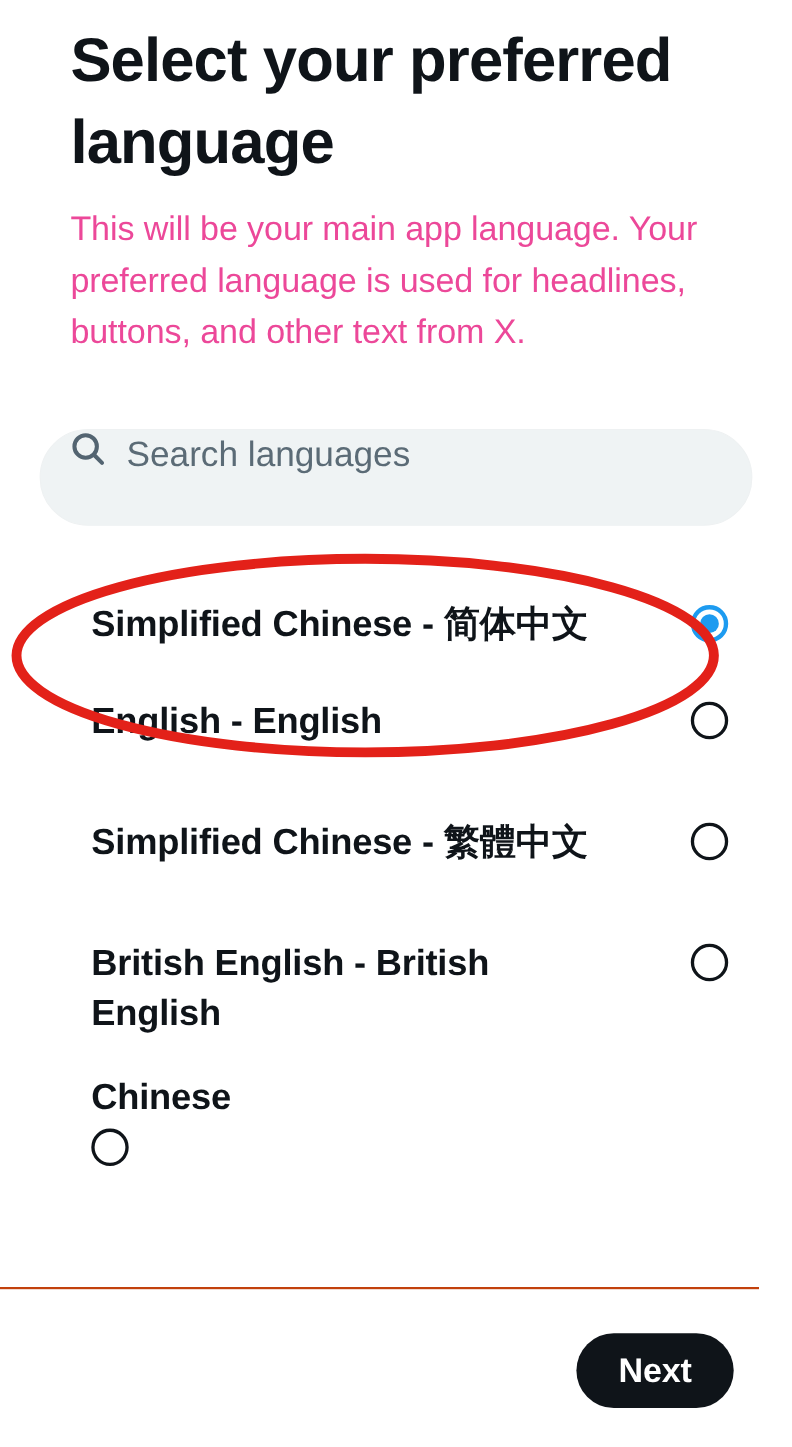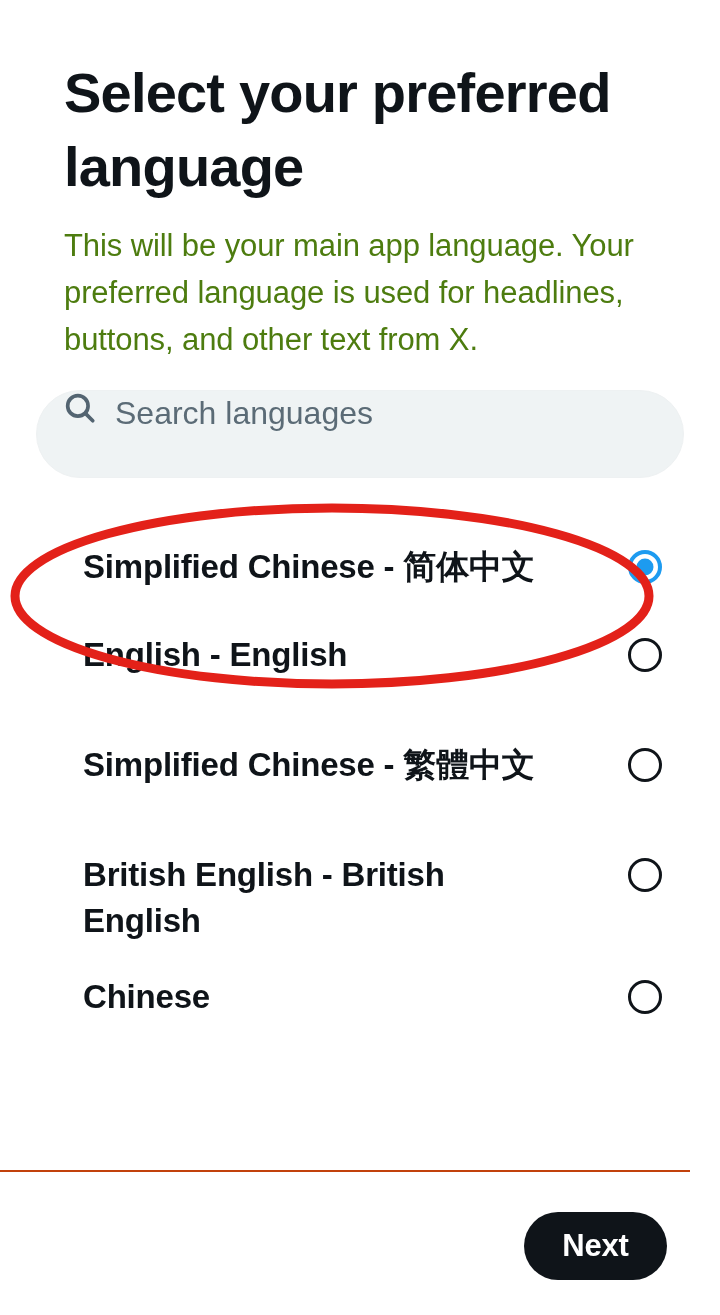--- a/index.html
+++ b/index.html
@@ -20,38 +20,37 @@
     background: #ffffff;
     overflow: hidden;
   }
 
   
   #header {
     position: absolute;
     left: 64px;
     top: 18px;
     width: 600px;
-    margin-top: 38px;
   }
 
   #page-title {
     font-size: 56px;
     line-height: 74px;
     font-weight: 800;
     letter-spacing: -0.8px;
     color: #0f1419;
     white-space: pre-line;
   }
 
   #page-subtitle {
     margin-top: 18px;
     font-size: 31px;
     line-height: 47px;
     font-weight: 400;
-    color: #4d7c0f;
+    color: #ec4899;
     letter-spacing: -0.1px;
     max-width: 585px;
   }
 
   
   #search-box {
     position: absolute;
     left: 36px;
     top: 390px;
     width: 648px;
@@ -143,21 +142,21 @@
     height: 17px;
     border-radius: 50%;
     background: #1d9bf0;
   }
 
   
   #row-0 { padding-top: 44px; }
   #row-1 { padding-top: 24px; }
   #row-2 { padding-top: 26px; }
   #row-3 { padding-top: 28px; gap: 40px; }
-  #row-4 { padding-top: 30px; }
+  #row-4 { padding-top: 30px; flex-direction: column; }
 
   
   #annotation-ellipse {
     position: absolute;
     left: 8px;
     top: 502px;
     width: 648px;
     height: 188px;
     pointer-events: none;
     z-index: 6;

